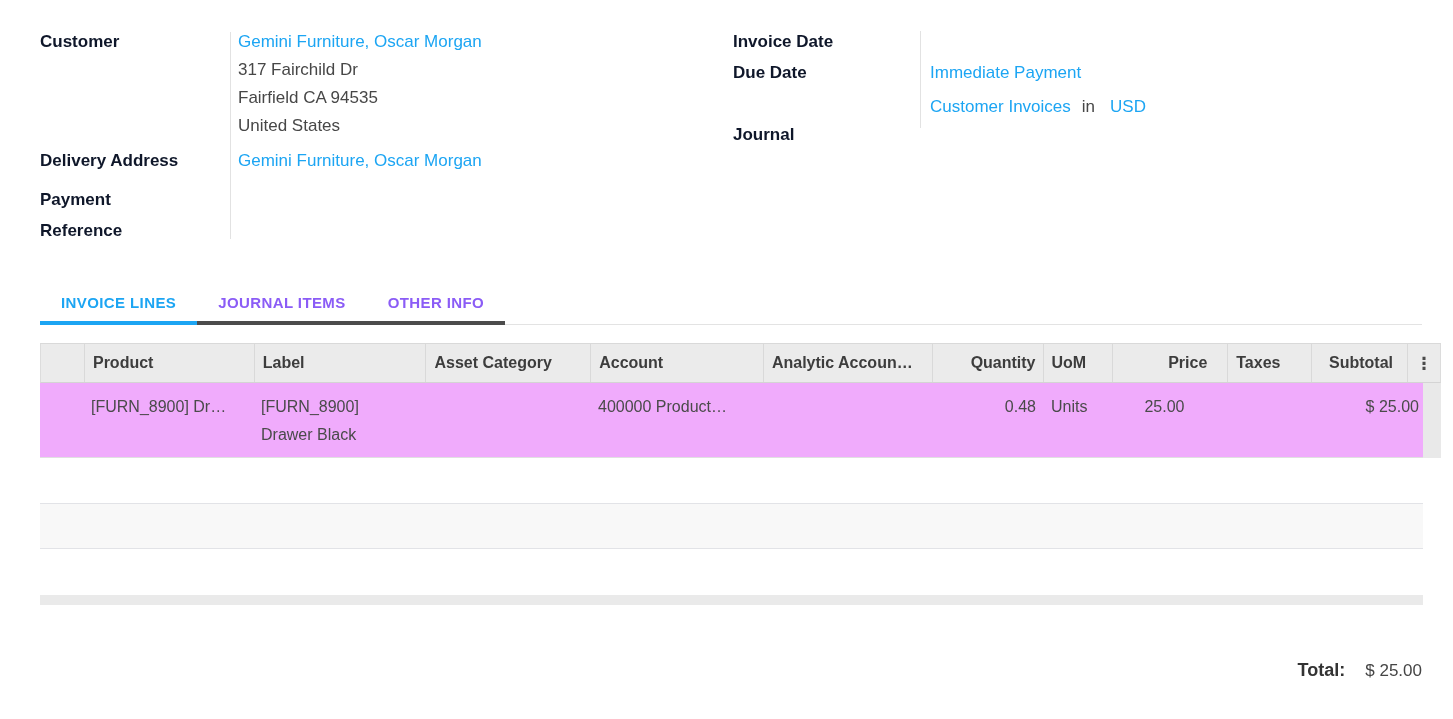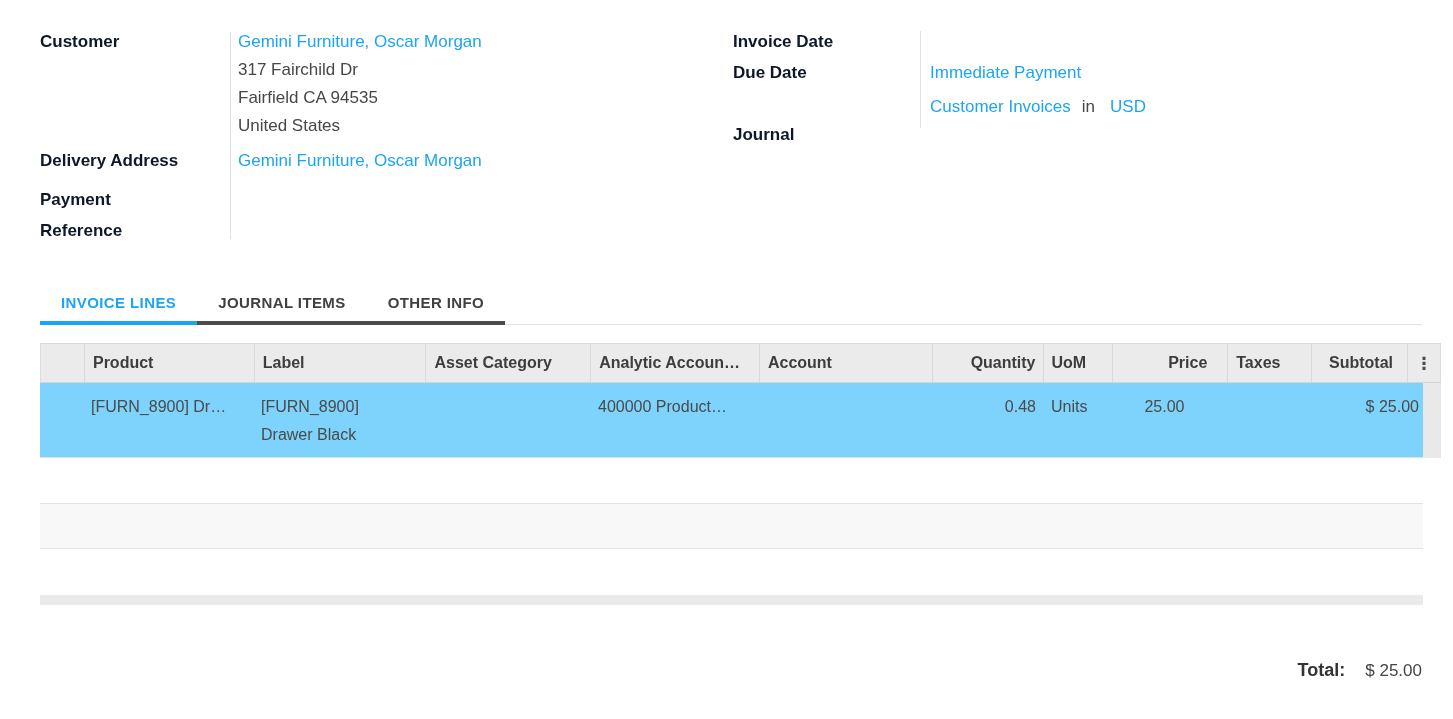--- a/index.html
+++ b/index.html
@@ -31,36 +31,36 @@
   #right-vsep       { left: 920px; top: 31px; height: 97px; }
   #duedate-value    { left: 930px; top: 62px; }
   #journal-value    { left: 930px; top: 96px; display: flex; align-items: flex-end; }
   #journal-value .conn { color: #474747; margin: 0 15px 0 11px; }
 
   
   #tabbar { left: 40px; top: 283px; width: 1382px; height: 42px; display: flex; }
   .tab {
     display: flex; align-items: center; padding: 0 21px;
     font-size: 15px; font-weight: bold; letter-spacing: .4px;
-    color: #404040; border-bottom: 4px solid #4c4c4c; cursor: pointer; white-space: nowrap;
+    color: #8b5cf6; border-bottom: 4px solid #4c4c4c; cursor: pointer; white-space: nowrap;
   }
   .tab.active { color: #1ca5f3; border-bottom-color: #1ca5f3; }
   .tab-filler { flex: 1; border-bottom: 1px solid #e3e3e3; }
 
   
   #lines-table { left: 40px; top: 343px; width: 1401px; font-size: 16px; }
   .thead {
     display: flex; height: 40px; background: #ebebeb;
     border-top: 1px solid #d9d9d9; border-bottom: 1px solid #d4d4d4;
     border-left: 1px solid #dcdcdc; border-right: 1px solid #dcdcdc;
     color: #3d3d3d; font-weight: bold;
   }
   .th { display: flex; align-items: center; padding: 0 8px; border-left: 1px solid #d9d9d9; overflow: hidden; white-space: nowrap; cursor: pointer; }
   .th:first-child { border-left: none; }
-  .tr { display: flex; width: 1401px; background: #7dd3fc; border-bottom: 1px solid #e0e0e0; cursor: pointer; }
+  .tr { display: flex; width: 1401px; background: #f0abfc; border-bottom: 1px solid #e0e0e0; cursor: pointer; }
   .td { padding: 10px 8px 8px 8px; line-height: 28px; color: #4a4a4a; overflow: hidden; }
   .nowrap { white-space: nowrap; text-overflow: clip; }
 
   .c-handle   { width: 43px;  }
   .c-product  { width: 170px; }
   .c-label    { width: 172px; }
   .c-asset    { width: 165px; }
   .c-account  { width: 173px; }
   .c-analytic { width: 169px; }
   .c-qty      { width: 111px; justify-content: flex-end; text-align: right; padding-right: 7px; }
@@ -123,22 +123,22 @@
   <div class="tab">OTHER INFO</div>
   <div class="tab-filler"></div>
 </div>
 
 <div class="abs" id="lines-table">
   <div class="thead">
     <div class="th c-handle"></div>
     <div class="th c-product">Product</div>
     <div class="th c-label">Label</div>
     <div class="th c-asset">Asset Category</div>
+    <div class="th c-account">Account</div>
     <div class="th c-analytic">Analytic Accoun…</div>
-    <div class="th c-account">Account</div>
     <div class="th c-qty">Quantity</div>
     <div class="th c-uom">UoM</div>
     <div class="th c-price">Price</div>
     <div class="th c-taxes">Taxes</div>
     <div class="th c-subtotal">Subtotal</div>
     <div class="th c-dots">
       <span class="dots-glyph">⋮</span>
     </div>
   </div>
 

